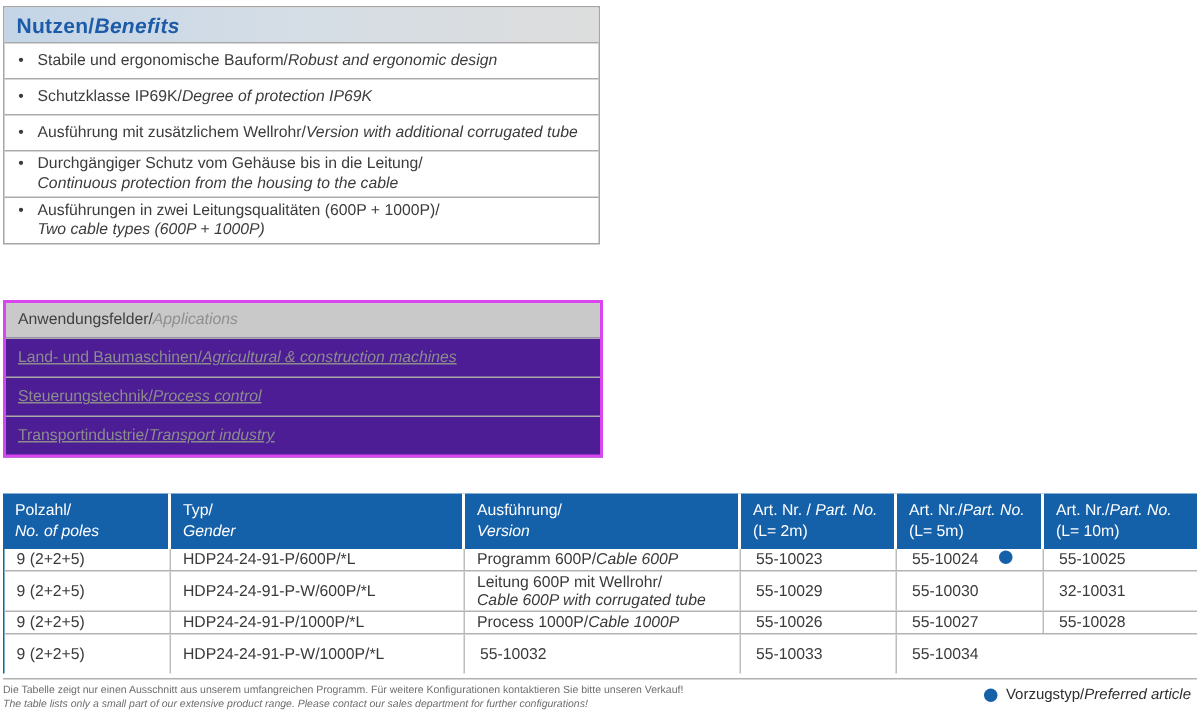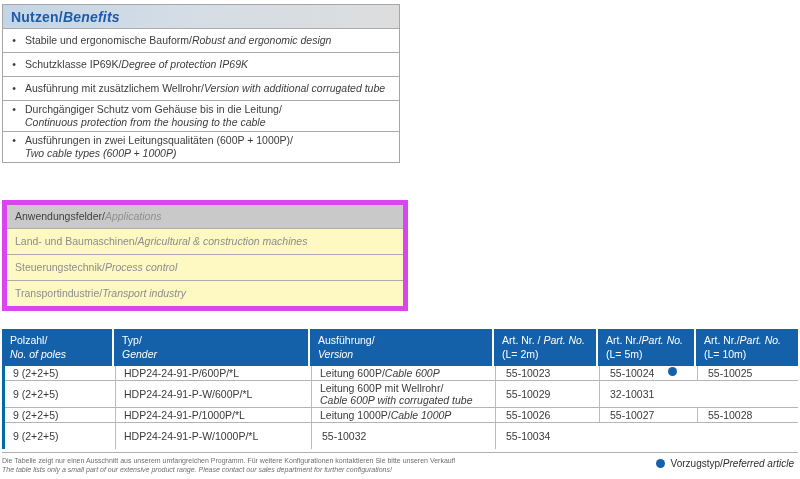--- a/index.html
+++ b/index.html
@@ -25,45 +25,45 @@
     font-size:10.5px; line-height:13px; color:#3c3c3c; padding:5px 6px 5px 0;
   }
   .b-item.stacked { padding-top:2px; padding-bottom:2px; }
   .b-bullet { flex:none; width:22px; text-align:center; color:#3c3c3c; }
   .b-content { flex:1; }
   .b-item.stacked .en { display:block; }
 
   
   .apps {
     position:absolute; left:2px; top:200px; width:396px;
-    border:5px solid #d946ef; background:#fef9c3;
+    border:2px solid #d946ef; background:#4c1d95;
   }
   .apps-header {
     background:#c9c9c9; padding:5px 8px; font-size:10.5px; line-height:13px;
     color:#3f3f3f;
   }
   .apps-header .en { color:#8f8f8f; }
   .app-item {
     border-top:1px solid #ababab; padding:6px 8px; font-size:10.5px;
-    line-height:13px; color:#8c8c8c;
+    line-height:13px; color:#8c8c8c;text-decoration:underline;
   }
 
   
   .ptable { position:absolute; left:2px; top:329px; width:796px; font-size:10.5px; }
   .t-head, .t-row {
     display:grid;
     grid-template-columns:110px 196px 184px 104px 98px 104px;
   }
   .t-head .hcell {
     background:#1561a9; color:#ffffff; line-height:14px;
     padding:4px 2px 5px 8px; box-sizing:border-box; border-left:2px solid #ffffff;
     height:37px;
   }
   .t-head .hcell:first-child { border-left:none; }
-  .t-body { border-left:3px solid #0369a1; }
+  .t-body { border-left:1px solid #0369a1; }
   .t-row { border-top:1px solid #b4b4b4; }
   .t-row:first-child { border-top:none; }
   .t-row .cell {
     box-sizing:border-box; border-left:1px solid #bdbdbd;
     padding:1px 3px 1px 8px; line-height:12px; color:#3a3a3a;
     display:flex; flex-direction:column; justify-content:center;
   }
   .t-row .cell:first-child { border-left:none; }
   .t-row.single .cell { min-height:14px; }
   .t-row.stacked .cell { min-height:26px; }
@@ -162,21 +162,21 @@
   <div class="t-body">
 
     <div class="t-row single">
       <div class="cell">
           <span>9 (2+2+5)</span>
         </div>
       <div class="cell">
           <span>HDP24-24-91-P/600P/*L</span>
         </div>
       <div class="cell">
-          <span><span>Leitung 600P/</span><span class="en">Cable 600P</span></span>
+          <span><span>Programm 600P/</span><span class="en">Cable 600P</span></span>
         </div>
       <div class="cell num">
           <span>55-10023</span>
         </div>
       <div class="cell num">
         <span class="numline">
             <span>55-10024</span>
             <span class="dot"></span>
           </span>
       </div>
@@ -193,33 +193,36 @@
           <span>HDP24-24-91-P-W/600P/*L</span>
         </div>
       <div class="cell">
           <span>Leitung 600P mit Wellrohr/</span>
           <span class="en">Cable 600P with corrugated tube</span>
         </div>
       <div class="cell num">
           <span>55-10029</span>
         </div>
       <div class="cell num">
+          <span>55-10030</span>
+        </div>
+      <div class="cell num">
           <span>32-10031</span>
         </div>
     </div>
 
     <div class="t-row single">
       <div class="cell">
           <span>9 (2+2+5)</span>
         </div>
       <div class="cell">
           <span>HDP24-24-91-P/1000P/*L</span>
         </div>
       <div class="cell">
-          <span><span>Leitung 1000P/</span><span class="en">Cable 1000P</span></span>
+          <span><span>Process 1000P/</span><span class="en">Cable 1000P</span></span>
         </div>
       <div class="cell num">
           <span>55-10026</span>
         </div>
       <div class="cell num">
           <span>55-10027</span>
         </div>
       <div class="cell num">
           <span>55-10028</span>
         </div>
@@ -227,20 +230,23 @@
 
     <div class="t-row stacked">
       <div class="cell">
           <span>9 (2+2+5)</span>
         </div>
       <div class="cell">
           <span>HDP24-24-91-P-W/1000P/*L</span>
         </div>
       <div class="cell num">
           <span>55-10032</span>
+        </div>
+      <div class="cell num">
+          <span>55-10033</span>
         </div>
       <div class="cell num">
           <span>55-10034</span>
         </div>
     </div>
   </div>
 </section>
 
 <div class="footer">
   <div class="notes">

